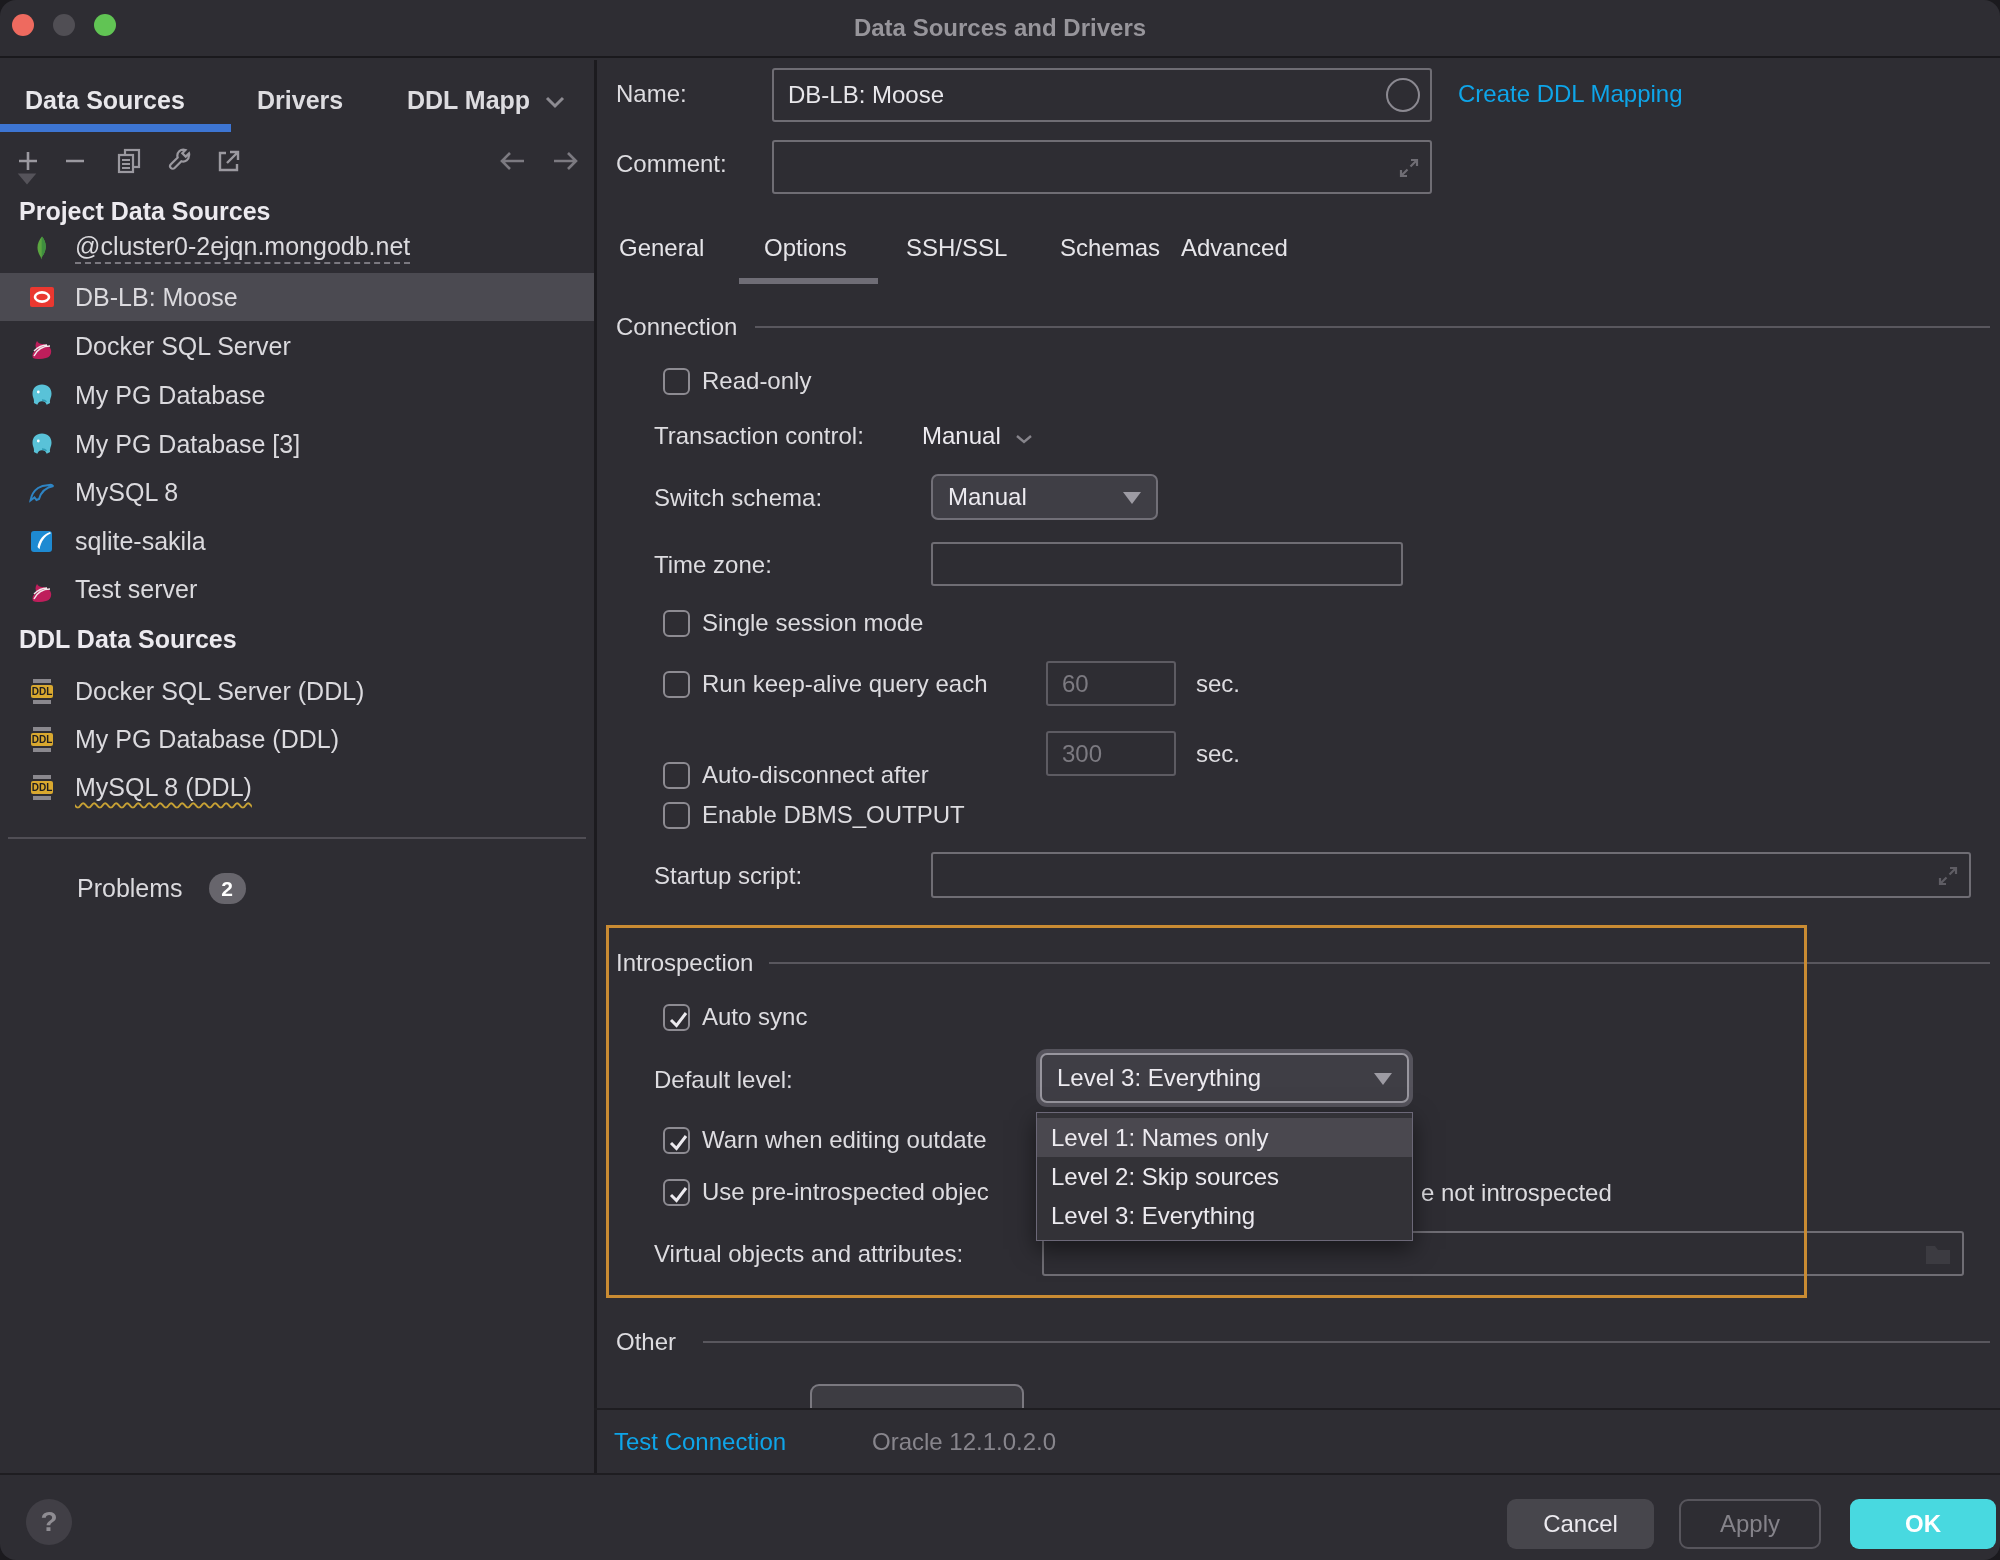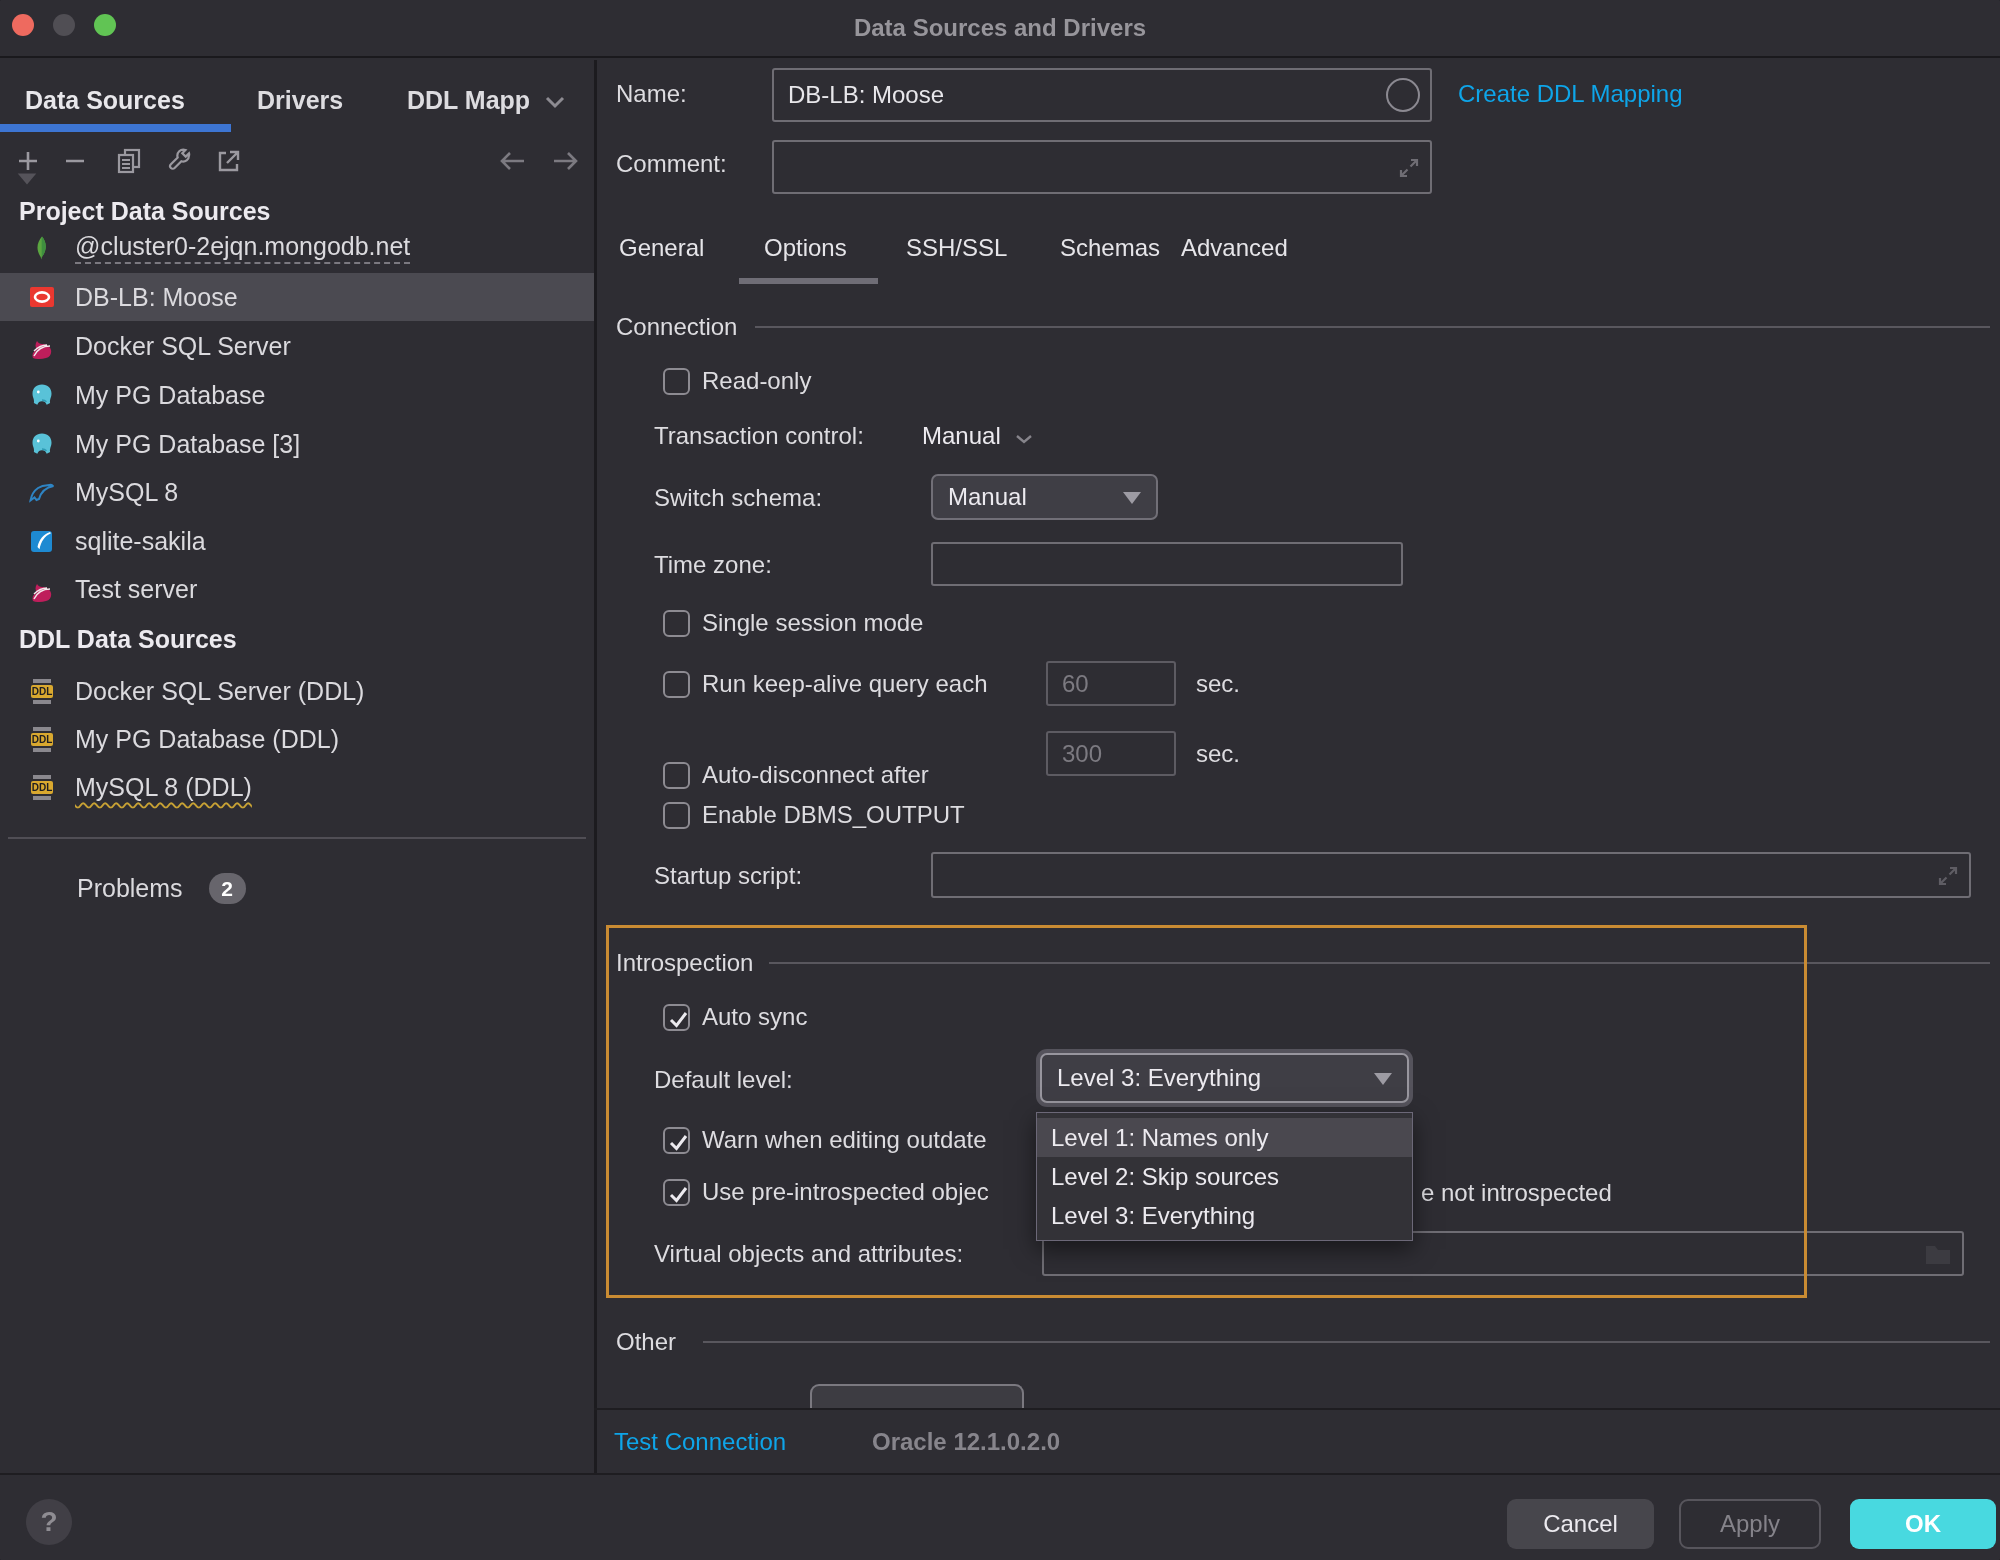--- a/index.html
+++ b/index.html
@@ -1,17 +1,17 @@
 <!DOCTYPE html>
 <html><head>
 <meta charset="utf-8">
 <style>
   html,body{margin:0;padding:0;background:#1b1a1e;}
   *{box-sizing:border-box;font-family:"Liberation Sans",sans-serif;}
-  .window{position:relative;width:2000px;height:1560px;background:#2e2d33;border-radius:1px;overflow:hidden;color:#d9d8dc;}
+  .window{position:relative;width:2000px;height:1560px;background:#2e2d33;border-radius:16px;overflow:hidden;color:#d9d8dc;}
 
   
   .titlebar{position:absolute;left:0;top:0;width:100%;height:58px;border-bottom:2px solid #1a191d;}
   .tl{position:absolute;top:14px;width:22px;height:22px;border-radius:50%;}
   .tl.red{left:12px;background:#ee6a5f;}
   .tl.gray{left:53px;background:#504e54;}
   .tl.green{left:94px;background:#61c454;}
   .title{position:absolute;left:0;right:0;top:14px;text-align:center;font-size:24px;font-weight:bold;color:#97959b;}
 
   
@@ -369,21 +369,21 @@
         </svg>
     </div>
 
     <div class="flabel" style="left:19px;top:1272px;">Other</div>
     <div class="sec-line" style="left:106px;right:10px;top:1285px;"></div>
     <div class="cutbtn" style="left:213px;top:1328px;width:214px;height:30px;"></div>
   </div>
 
   <div class="footer-test">
     <div class="link" style="left:20px;top:18px;">Test Connection</div>
-    <div class="flabel" style="left:278px;top:18px;color:#87858c;font-weight:bold;">Oracle 12.1.0.2.0</div>
+    <div class="flabel" style="left:278px;top:18px;color:#87858c;">Oracle 12.1.0.2.0</div>
   </div>
 
   <div class="bottombar">
     <div class="helpbtn">?</div>
     <div class="btn cancel">Cancel</div>
     <div class="btn apply">Apply</div>
     <div class="btn ok">OK</div>
   </div>
 
 </div>

